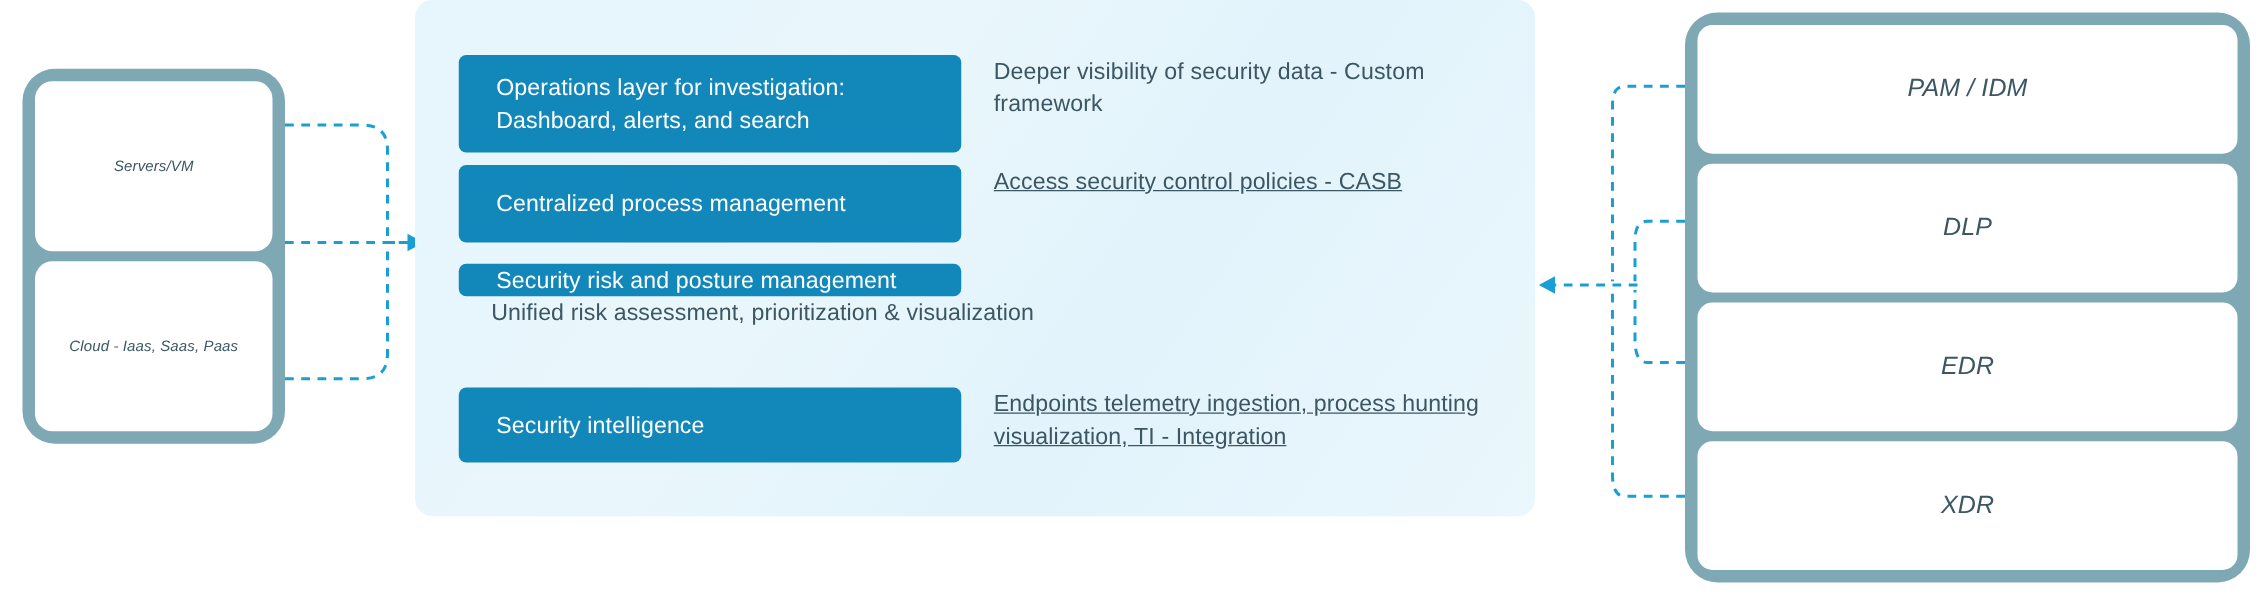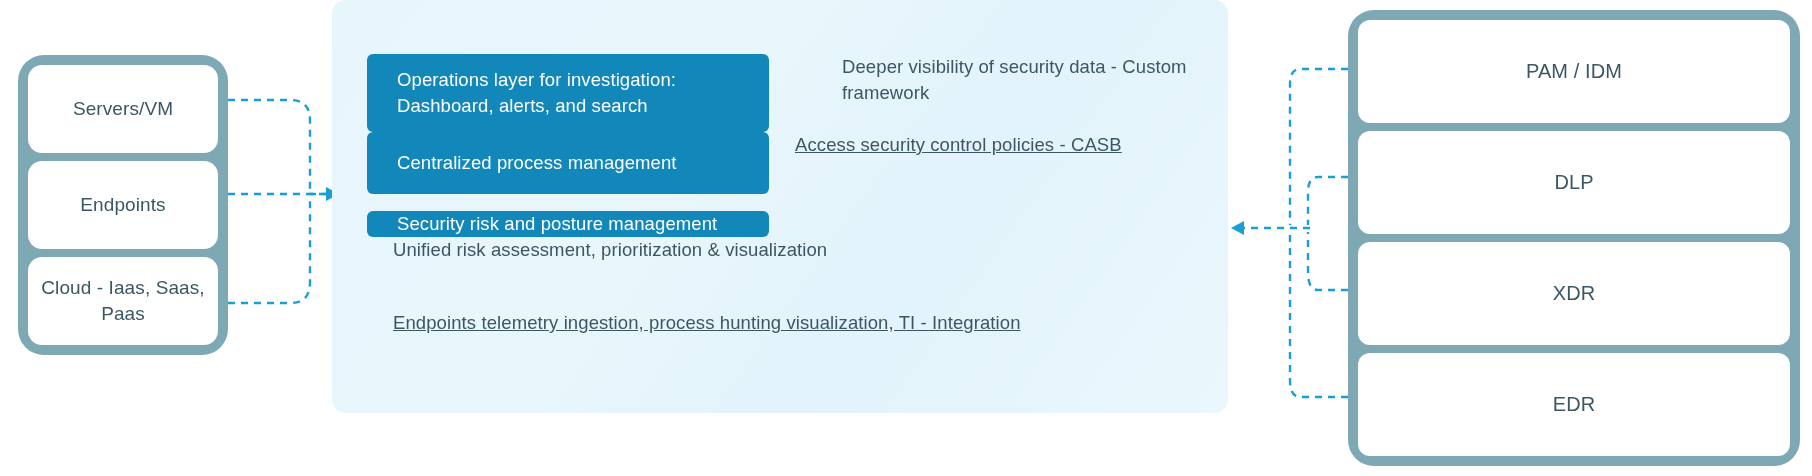--- a/index.html
+++ b/index.html
@@ -18,34 +18,35 @@
 
   
   .shell {
     position: absolute;
     background: #7ea9b4;
     border-radius: 26px;
     padding: 10px 10px;
     display: flex;
     flex-direction: column;
     gap: 8px;
+    font-style: italic;
   }
   #shell-left  { left: 18px;  top: 55px;  width: 210px; height: 300px; }
   #shell-right { left: 1348px; top: 10px; width: 452px; height: 456px; }
 
   .card {
     background: #ffffff;
     border-radius: 14px;
     flex: 1 1 0;
     display: flex;
     align-items: center;
     justify-content: center;
     text-align: center;
     color: #3c5763;
-    font-size: 19px;
+    font-size: 12px;
     line-height: 1.35;
     padding: 4px 10px;
     letter-spacing: .1px;
   }
   #shell-right .card { font-size: 20px; border-radius: 12px; }
 
   
   #center-panel {
     position: absolute;
     left: 332px; top: 0px;
@@ -54,21 +55,21 @@
     border-radius: 14px;
     padding: 30px 0 0 0;
   }
   .row {
     position: absolute;
     left: 35px;
     width: 830px;
     display: flex;
     align-items: stretch;
   }
-  #row-0 { top: 54px;  height: 78px; gap: 47px; }
+  #row-0 { top: 44px;  height: 78px; }
   #row-1 { top: 132px; height: 62px; }
   #row-2 { top: 211px; height: 78px; flex-direction: column; }
   #row-3 { top: 310px; height: 60px; }
 
   .blue-box {
     width: 402px;
     background: #1287ba;
     border-radius: 6px;
     display: flex;
     align-items: center;
@@ -94,23 +95,20 @@
   .connector { position: absolute; top: 0; left: 0; pointer-events: none; }
 </style>
 </head>
 <body>
 
 <div id="canvas">
 
   <div id="shell-left" class="shell">
     <div class="card">
       <span>Servers/VM</span>
-    </div>
-    <div class="card">
-      <span>Endpoints</span>
     </div>
     <div class="card">
       <span>Cloud - Iaas, Saas, Paas</span>
     </div>
   </div>
 
   <svg class="connector" width="1812" height="476">
     <g fill="none" stroke="#1a9fd4" stroke-width="2.4" stroke-dasharray="7 6" stroke-linecap="butt">
       <path d="M228 100 H290 Q310 100 310 120 V190"></path>
       <path d="M228 194 H328"></path>
@@ -143,20 +141,23 @@
     <div class="row" id="row-2">
       <div class="blue-box">
         <span>Security risk and posture management</span>
       </div>
       <div class="desc">
         <span>Unified risk assessment, prioritization &amp; visualization</span>
       </div>
     </div>
 
     <div class="row" id="row-3">
+      <div class="blue-box">
+        <span>Security intelligence</span>
+      </div>
       <div class="desc">
         <span>Endpoints telemetry ingestion, process hunting visualization, TI - Integration</span>
       </div>
     </div>
 
   </div>
 
   <svg class="connector" width="1812" height="476">
     <g fill="none" stroke="#1a9fd4" stroke-width="2.4" stroke-dasharray="7 6" stroke-linecap="butt">
       <path d="M1348 69 H1300 Q1290 69 1290 84 V225"></path>
@@ -169,20 +170,20 @@
   </svg>
 
   <div id="shell-right" class="shell">
     <div class="card">
       <span>PAM / IDM</span>
     </div>
     <div class="card">
       <span>DLP</span>
     </div>
     <div class="card">
-      <span>XDR</span>
+      <span>EDR</span>
     </div>
     <div class="card">
-      <span>EDR</span>
+      <span>XDR</span>
     </div>
   </div>
 
 </div>
 
 </body></html>

